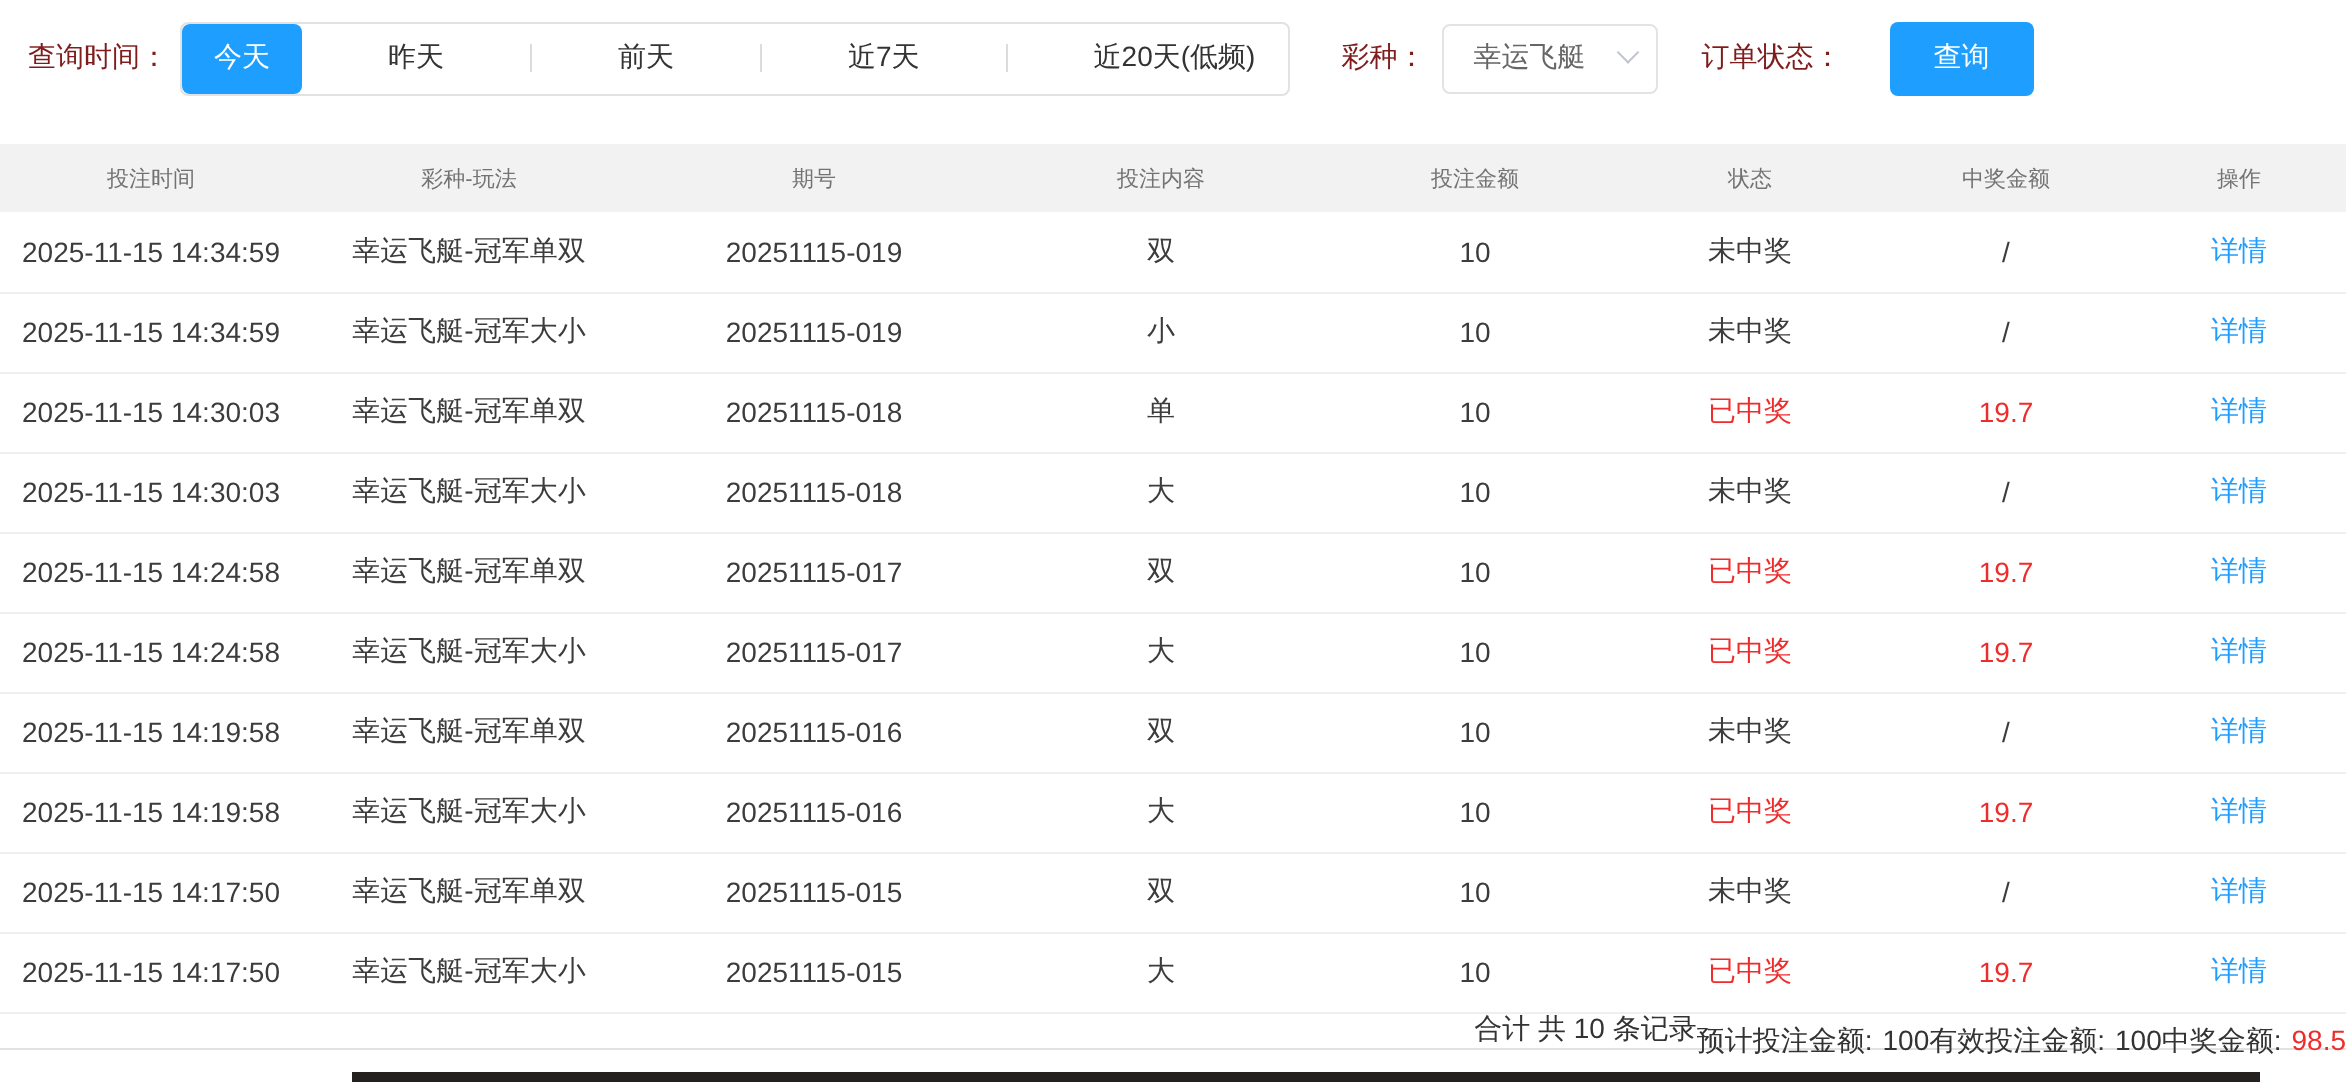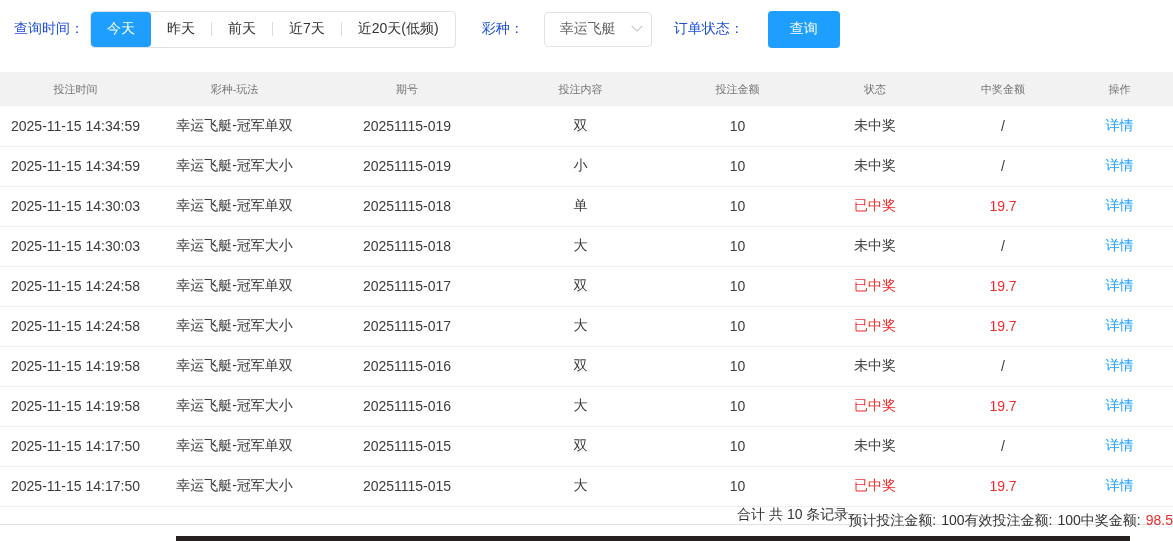--- a/index.html
+++ b/index.html
@@ -11,30 +11,31 @@
     overflow: hidden;
     font-size: 14px;
   }
   
   .toolbar {
     height: 72px;
     display: flex;
     align-items: center;
     padding: 0 0 14px 14px;
   }
-  .tb-label { color: #1d4ed8; white-space: nowrap; }
+  .tb-label { color: #7f1d1d; white-space: nowrap; }
   .btn-group {
     display: inline-flex;
     align-items: center;
     height: 37px;
     border: 1px solid #e2e2e2;
     border-radius: 4px;
     background: #fff;
     margin-left: 6px;
     overflow: hidden;
+    gap: 27px;
   }
   .tg-btn {
     border: none;
     background: transparent;
     height: 100%;
     padding: 0 16px;
     font-size: 14px;
     color: #333;
     cursor: pointer;
     font-family: inherit;
@@ -51,21 +52,21 @@
     align-items: center;
     justify-content: space-between;
     height: 35px;
     border: 1px solid #e3e3e3;
     border-radius: 4px;
     padding: 0 10px 0 15px;
     color: #666;
     cursor: pointer;
     background: #fff;
   }
-  .select-box.w-lottery { width: 108px; margin-left: 20px; }
+  .select-box.w-lottery { width: 108px; margin-left: 8px; }
   .select-box.w-status  { width: 90px;  margin-left: 8px; }
   .chevron {
     width: 8px; height: 8px;
     border-right: 1px solid #c0c4cc;
     border-bottom: 1px solid #c0c4cc;
     transform: rotate(45deg) translate(-2px,-2px);
     margin-left: 6px;
     flex: 0 0 auto;
   }
   .ml-26 { margin-left: 26px; }

